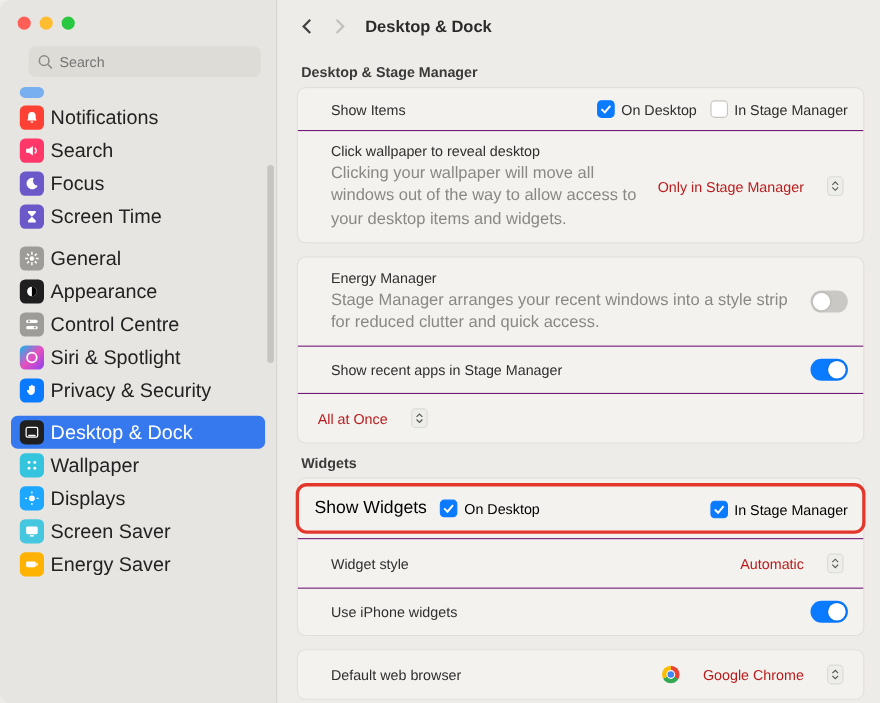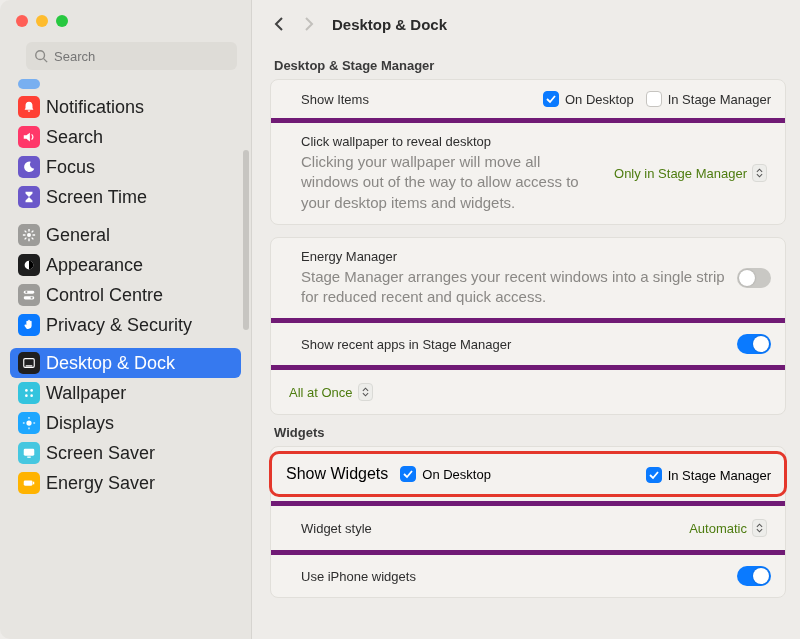--- a/index.html
+++ b/index.html
@@ -46,34 +46,34 @@
   padding: 0 22px; font-weight: 700; font-size: 15px; color: #2b2b2b;
 }
 .nav-btn { color: #424242; display: inline-flex; cursor: pointer; }
 .nav-btn.disabled { color: #c2c0bc; }
 .main { flex: 1; overflow-y: auto; padding: 0 14px 18px 18px; }
 .section-title { font-weight: 700; font-size: 13px; color: #3a3a3a; margin: 10px 4px 6px 4px; }
 .panel {
   background: #f4f2ef; border: 1px solid #e1dfda; border-radius: 8px;
 }
 .row {
-  padding: 11px 14px; border-top: 5px solid #701a75;
+  padding: 11px 14px; border-top: 1px solid #701a75;
   display: flex; align-items: center; gap: 12px;
   font-size: 13px; color: #2e2e2e;
 }
 .row:first-child { border-top: none; }
 .row .grow { flex: 1; margin-left: 16px; }
 .row .desc { font-size: 15px; color: #8a8885; line-height: 1.35; max-width: 300px; margin-top: 3px; }
 .check-label { display: flex; align-items: center; gap: 6px; font-size: 13px; justify-content: flex-end; }
 .checkbox { width: 16px; height: 16px; border-radius: 4px; border: 1px solid #c6c4c0; background: #fff; display: inline-flex; align-items: center; justify-content: center; }
 .checkbox.checked { background: #0a7aff; border-color: #0a7aff; }
 .checkbox svg { width: 10px; height: 10px; }
 .popup {
-  display: flex; align-items: center; gap: 5px;
-  font-size: 13px; color: #4d7c0f; padding: 2px 4px; border-radius: 4px;
+  display: flex; align-items: center; gap: 21px;
+  font-size: 13px; color: #b91c1c; padding: 2px 4px; border-radius: 4px;
 }
 .popup .chev {
   width: 15px; height: 18px; background: #ededea; border: 1px solid #dadad6; border-radius: 4px;
   display: inline-flex; flex-direction: column; align-items: center; justify-content: center;
 }
 .popup .chev svg { width: 7px; height: 5px; }
 .switch {
   width: 34px; height: 20px; border-radius: 10px; background: #c9c8c4; position: relative;
 }
 .switch .knob { position: absolute; top: 2px; left: 2px; width: 16px; height: 16px; border-radius: 50%; background: #fff; box-shadow: 0 0 2px rgba(0,0,0,.25); }
@@ -178,20 +178,28 @@
       <div class="nav-item">
         <span class="nav-icon" style="background: rgb(157, 156, 153);">
           <svg viewBox="0 0 16 16">
             <rect x="2" y="3" width="12" height="3.5" rx="1.7" fill="#fff"></rect>
             <rect x="2" y="9.5" width="12" height="3.5" rx="1.7" fill="#fff"></rect>
             <circle cx="5" cy="4.7" r="1.2" fill="#9d9c99"></circle>
             <circle cx="11" cy="11.2" r="1.2" fill="#9d9c99"></circle>
           </svg>
         </span>
         <span>Control Centre</span>
+      </div>
+      <div class="nav-item">
+        <span class="nav-icon" style="background: linear-gradient(135deg, rgb(11, 187, 239), rgb(232, 79, 190), rgb(138, 66, 240));">
+          <svg viewBox="0 0 16 16">
+            <circle cx="8" cy="8" r="5" fill="none" stroke="#fff" stroke-width="1.8"></circle>
+          </svg>
+        </span>
+        <span>Siri &amp; Spotlight</span>
       </div>
       <div class="nav-item">
         <span class="nav-icon" style="background: rgb(10, 122, 255);">
           <svg viewBox="0 0 16 16">
             <path d="M5 8 L5 4 A1 1 0 0 1 7 4 L7 3 A1 1 0 0 1 9 3 L9 4 A1 1 0 0 1 11 4 L11 9 A4 4 0 0 1 5 12 L3 9 A1 1 0 0 1 5 8 Z" fill="#fff"></path>
           </svg>
         </span>
         <span>Privacy &amp; Security</span>
       </div>
       <div class="nav-group"></div>
@@ -303,21 +311,21 @@
         </div>
       </div>
     </div>
 
     <div class="spacer"></div>
 
     <div class="panel">
       <div class="row">
         <div class="grow">
           <div>Energy Manager</div>
-          <div class="desc" style="max-width:430px">Stage Manager arranges your recent windows into a single strip for reduced recent and quick access.</div>
+          <div class="desc" style="max-width:430px">Stage Manager arranges your recent windows into a style strip for reduced clutter and quick access.</div>
         </div>
         <div class="switch">
             <span class="knob"></span>
           </div>
       </div>
       <div class="row">
         <span class="grow">Show recent apps in Stage Manager</span>
         <div class="switch on">
             <span class="knob"></span>
           </div>
@@ -379,15 +387,32 @@
       <div class="row">
         <span class="grow">Use iPhone widgets</span>
         <div class="switch on">
             <span class="knob"></span>
           </div>
       </div>
     </div>
 
     <div class="spacer"></div>
 
+    <div class="panel">
+      <div class="row">
+        <span class="grow">Default web browser</span>
+        <div class="popup">
+          <span class="chrome-dot"></span>
+          <span>Google Chrome</span>
+          <span class="chev">
+              <svg viewBox="0 0 8 5">
+                <path d="M1 4 L4 1 L7 4" fill="none" stroke="#555" stroke-width="1.2"></path>
+              </svg>
+              <svg viewBox="0 0 8 5">
+                <path d="M1 1 L4 4 L7 1" fill="none" stroke="#555" stroke-width="1.2"></path>
+              </svg>
+            </span>
+        </div>
+      </div>
+    </div>
 
   </div>
 </div>
 
 </body></html>

